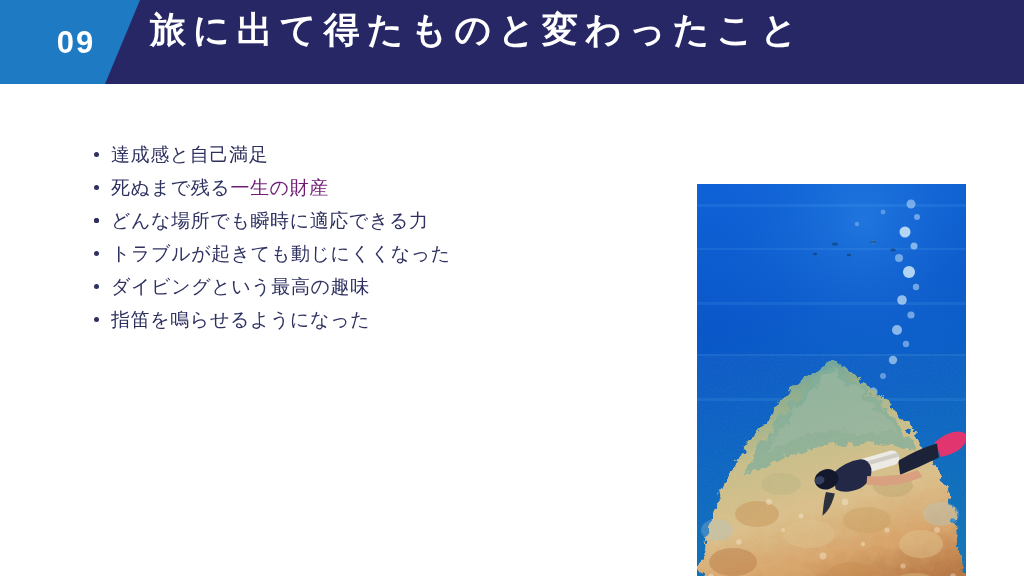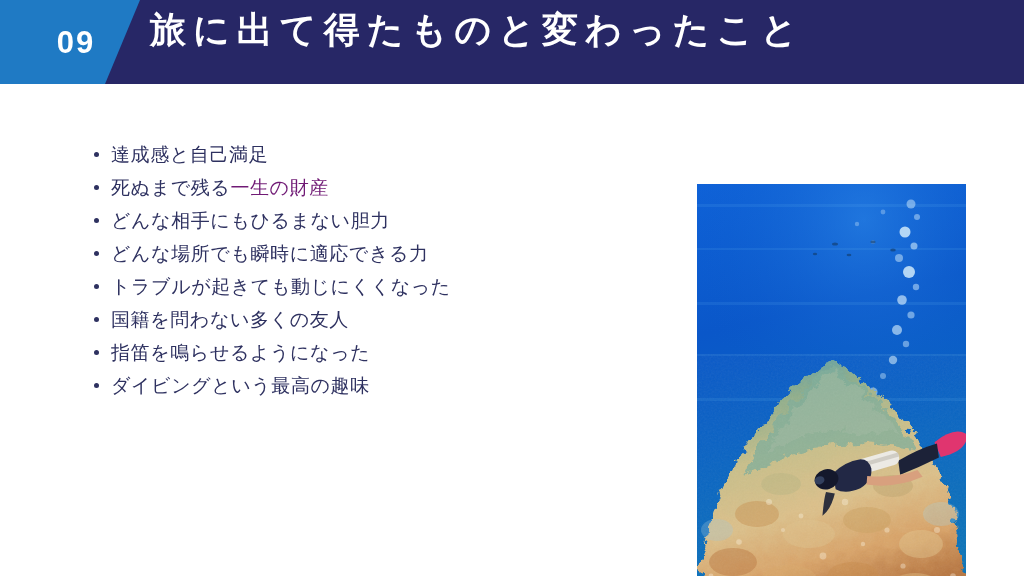--- a/index.html
+++ b/index.html
@@ -148,36 +148,33 @@
   <div class="content">
 
     <ul class="bullet-list">
       <li class="bullet-item">
         <span class="bullet-dot"></span><span>達成感と自己満足</span><span class="hl-red"></span>
       </li>
       <li class="bullet-item">
         <span class="bullet-dot"></span><span>死ぬまで残る</span><span class="hl-red">一生の財産</span>
       </li>
       <li class="bullet-item">
-        <span class="bullet-dot"></span><span>どんな相手にもひるまない胆力</span><span class="hl-red"></span>
+        <span class="bullet-dot"></span><span class="hl-red"></span>
       </li>
       <li class="bullet-item">
         <span class="bullet-dot"></span><span>どんな場所でも瞬時に適応できる力</span><span class="hl-red"></span>
       </li>
       <li class="bullet-item">
         <span class="bullet-dot"></span><span>トラブルが起きても動じにくくなった</span><span class="hl-red"></span>
       </li>
       <li class="bullet-item">
-        <span class="bullet-dot"></span><span>国籍を問わない多くの友人</span><span class="hl-red"></span>
+        <span class="bullet-dot"></span><span>ダイビングという最高の趣味</span><span class="hl-red"></span>
       </li>
       <li class="bullet-item">
         <span class="bullet-dot"></span><span>指笛を鳴らせるようになった</span><span class="hl-red"></span>
-      </li>
-      <li class="bullet-item">
-        <span class="bullet-dot"></span><span>ダイビングという最高の趣味</span><span class="hl-red"></span>
       </li>
     </ul>
 
     <div class="photo">
       <svg viewBox="0 0 269 421" preserveAspectRatio="none">
         <defs>
           <linearGradient id="water" x1="0" y1="0" x2="0.15" y2="1">
             <stop offset="0%" stop-color="#0f62d8"></stop>
             <stop offset="35%" stop-color="#0a57c9"></stop>
             <stop offset="62%" stop-color="#0a63c4"></stop>

